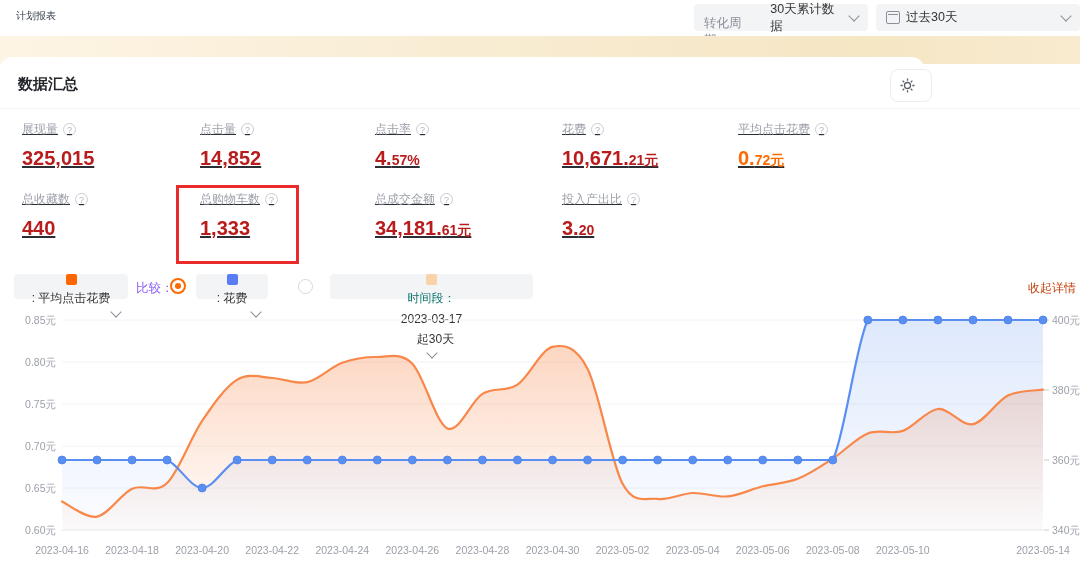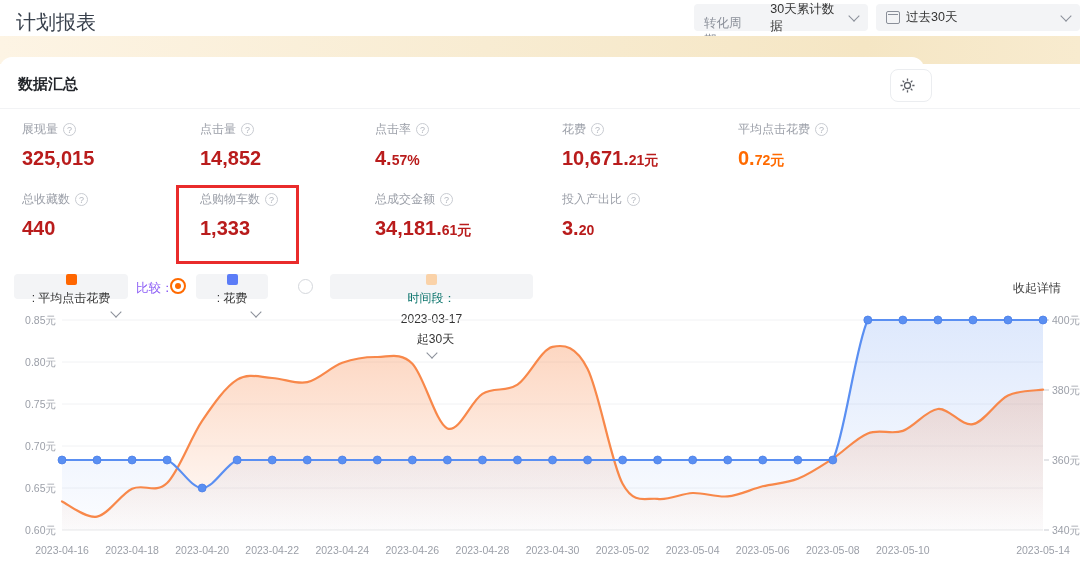--- a/index.html
+++ b/index.html
@@ -1,57 +1,57 @@
 <!DOCTYPE html>
 <html><head>
 <meta charset="utf-8">
 <style>
   html,body{margin:0;padding:0;background:#fff;}
   .canvas{position:relative;width:1080px;height:565px;background:#fff;overflow:hidden;
           font-family:"Liberation Sans","DejaVu Sans",sans-serif;color:#2b2e33;}
   
   .topbar{position:absolute;left:0;top:0;width:1080px;height:36px;background:#fff;}
-  .page-title{position:absolute;left:16px;top:9px;font-size:20px;color:#38404c;}
+  .page-title{position:absolute;left:16px;top:9px;font-size:10px;color:#38404c;}
   .pill{position:absolute;top:4px;height:27px;background:#f3f4f6;border-radius:4px;
         display:flex;align-items:center;padding:0 10px;font-size:12.5px;color:#333;gap:6px;box-sizing:border-box;}
   .pill .muted{color:#8a8f99;margin-top:29px;}
   .chev{width:7px;height:7px;border-right:1.5px solid #8a8f99;border-bottom:1.5px solid #8a8f99;
         transform:rotate(45deg);margin-top:-4px;flex:0 0 auto;}
   .ml-auto{margin-left:auto;}
   
   .band{position:absolute;left:0;top:36px;width:1080px;height:28px;
         background:linear-gradient(90deg,#fdf4e4,#f8ecd2 45%,#f5e6c4 80%,#f8ebcf);}
   
   .card{position:absolute;left:0;top:57px;width:924px;height:508px;background:#fff;
         border-radius:12px 12px 0 0;}
   .section-heading{position:absolute;left:18px;top:18px;font-size:15px;font-weight:700;color:#23262b;margin:0;}
   .gear-btn{position:absolute;right:-8px;top:12px;width:42px;height:33px;background:#fff;
             border:1px solid #ebedf0;border-radius:8px;display:flex;align-items:center;padding-left:8px;cursor:pointer;}
   .divider{position:absolute;left:0;top:51px;width:1080px;height:1px;background:#f2f3f5;}
   
-  .metric{position:absolute;}
+  .metric{position:absolute;text-decoration:underline;}
   .c0{left:22px}.c1{left:200px}.c2{left:375px}.c3{left:562px}.c4{left:738px}
   .r1{top:64px}.r2{top:134px}
   .m-label{font-size:12px;color:#9b9fa8;display:flex;align-items:center;gap:5px;}
   .help{width:13px;height:13px;border:1px solid #c9ccd2;border-radius:50%;font-size:9px;color:#b3b7bf;
         display:flex;align-items:center;justify-content:center;box-sizing:border-box;}
   .m-value{margin-top:9px;font-size:20px;font-weight:700;color:#b91c1c;white-space:nowrap;}
   .m-sub{font-size:14px;font-weight:700;}
   .hl-box{position:absolute;left:176px;top:128px;width:117px;height:73px;border:3px solid #e92b2b;pointer-events:none;}
   
   .ctrl-row{position:absolute;left:0;top:215px;width:1080px;height:30px;}
   .lpill{position:absolute;top:2px;height:25px;background:#f3f4f6;border-radius:4px;display:flex;
          align-items:center;padding:0 8px;font-size:12px;color:#333;gap:5px;box-sizing:border-box;cursor:pointer;flex-direction:column;}
   .swatch{width:11px;height:11px;border-radius:2px;flex:0 0 auto;}
   .cmp-label{position:absolute;left:136px;top:8px;font-size:12.5px;color:#8b5cf6;}
   .radio{position:absolute;border-radius:50%;box-sizing:border-box;cursor:pointer;}
   .radio-on{left:170px;top:6px;width:16px;height:16px;border:2px solid #ff6a00;background:#fff;}
   .radio-on::after{content:"";position:absolute;left:3px;top:3px;width:6px;height:6px;border-radius:50%;background:#ff6a00;}
   .radio-off{left:298px;top:7px;width:15px;height:15px;border:1.5px solid #d4d7dc;background:#fff;}
-  .collapse-link{position:absolute;right:19px;top:8px;font-size:12px;color:#404040;cursor:pointer;margin-left:32px;}
+  .collapse-link{position:absolute;right:4px;top:8px;font-size:12px;color:#c2410c;cursor:pointer;margin-left:32px;}
   
   #chart{position:absolute;left:0;top:248px;}
   
   .cal-icon{width:12px;height:11px;border:1.2px solid #8a8f99;border-radius:2px;position:relative;flex:0 0 auto;}
   .cal-icon::after{content:"";position:absolute;left:1px;right:1px;top:2px;height:1.2px;background:#8a8f99;}
 </style>
 </head>
 <body>
 
 <div class="canvas">

